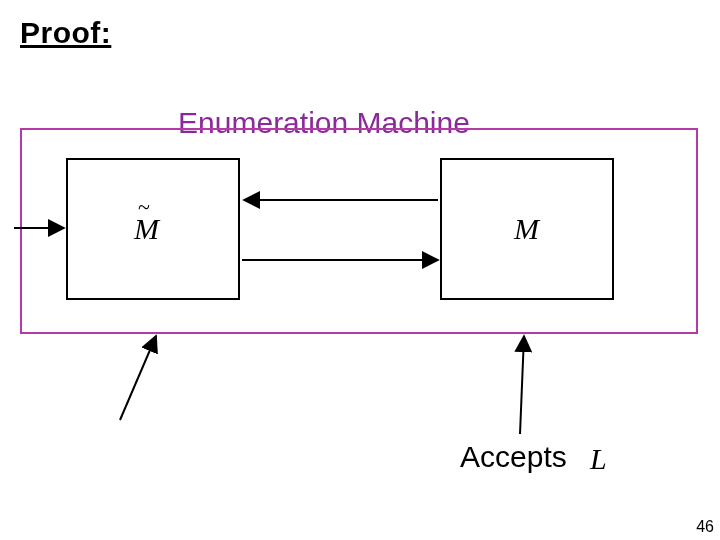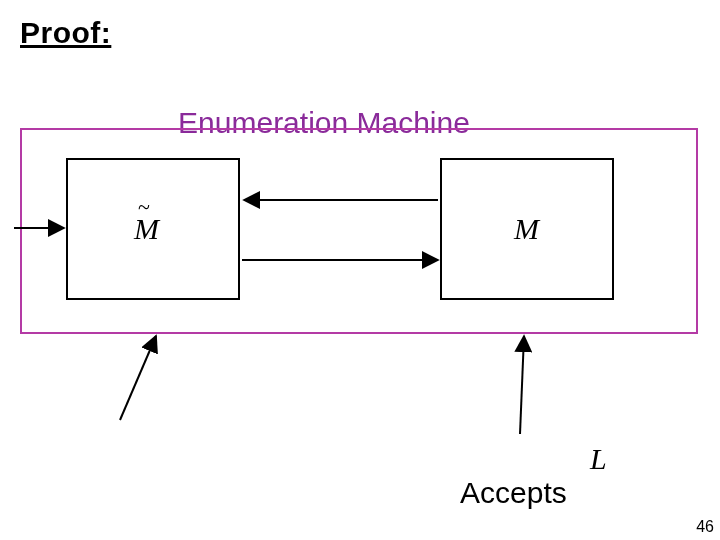--- a/index.html
+++ b/index.html
@@ -7,21 +7,21 @@
   .slide { position: relative; width: 720px; height: 540px; }
   .proof-label { position: absolute; left: 20px; top: 16px; font-weight: bold; font-size: 30px; text-decoration: underline; letter-spacing: 0.5px; }
   .title { position: absolute; top: 82px; left: 0; width: 648px; text-align: center; font-size: 30px; margin-top: 24px; }
   .outer-box { position: absolute; left: 20px; top: 128px; width: 678px; height: 206px; border: 2px solid; }
   .inner-box { position: absolute; width: 174px; height: 142px; border: 2px solid #000; background: #fff; }
   .box-left { left: 66px; top: 158px; }
   .box-right { left: 440px; top: 158px; }
   .mlabel { position: absolute; font-family: "Times New Roman", Times, serif; font-size: 30px; font-style: italic; }
   .mlabel.tilde::before { content: "~"; position: absolute; left: 4px; top: -18px; font-style: normal; font-size: 22px; }
   .desc-left { position: absolute; left: 14px; top: 422px; font-size: 30px; line-height: 1.25; }
-  .desc-right { position: absolute; left: 460px; top: 440px; font-size: 30px; margin-top: 36px; }
+  .desc-right { position: absolute; left: 460px; top: 440px; font-size: 30px; }
   .accepts-L { position: absolute; left: 590px; top: 442px; font-family: "Times New Roman", Times, serif; font-style: italic; font-size: 30px; }
   .pagenum { position: absolute; right: 6px; bottom: 4px; font-family: Arial, sans-serif; font-size: 16px; margin-top: 7px; }
   svg.arrows { position: absolute; left: 0; top: 0; width: 720px; height: 540px; pointer-events: none; }
 </style>
 </head>
 <body>
 
 <div class="slide">
 
   <div class="proof-label">Proof:</div>

